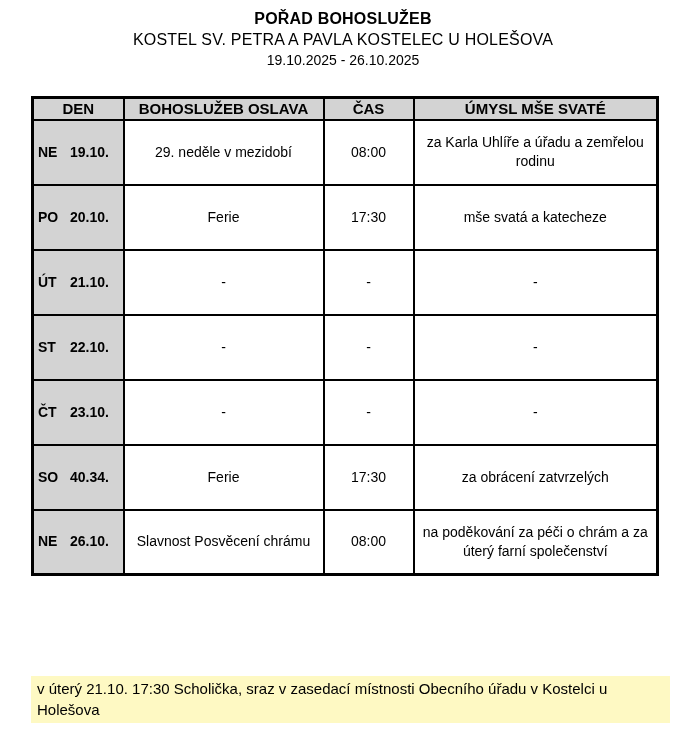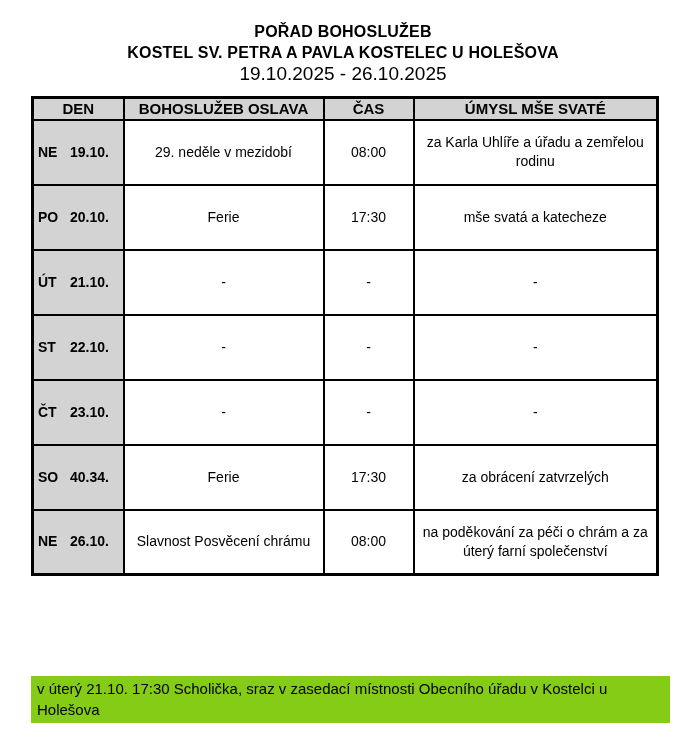--- a/index.html
+++ b/index.html
@@ -12,36 +12,36 @@
   .page {
     position: relative;
     width: 686px;
     height: 743px;
     background: #ffffff;
     overflow: hidden;
   }
 
   
   .titles {
-    padding-top: 21px;
+    padding-top: 8px;
     text-align: center;
     line-height: 21px;
   }
   .title-main {
     font-size: 16px;
     font-weight: bold;
     letter-spacing: 0.2px;
   }
   .title-sub {
     font-size: 16px;
-    font-weight: bold;
+    font-weight: normal;
     letter-spacing: 0.2px;
   }
   .title-date {
-    font-size: 19px;
+    font-size: 14px;
     font-weight: normal;
   }
 
   
   table.schedule {
     position: absolute;
     left: 31px;
     top: 96px;
     width: 625px;
     border-collapse: collapse;
@@ -82,21 +82,21 @@
   }
   .day-abbr { display: inline-block; min-width: 24px; }
   .day-date { display: inline-block; margin-left: 8px; }
 
   
   .note {
     position: absolute;
     left: 31px;
     top: 676px;
     width: 639px;
-    background: #84cc16;
+    background: #fef9c3;
     font-size: 15px;
     line-height: 21px;
     padding: 2px 6px 3px 6px;
   }
 </style>
 </head>
 <body>
 
 <div class="page">
 

